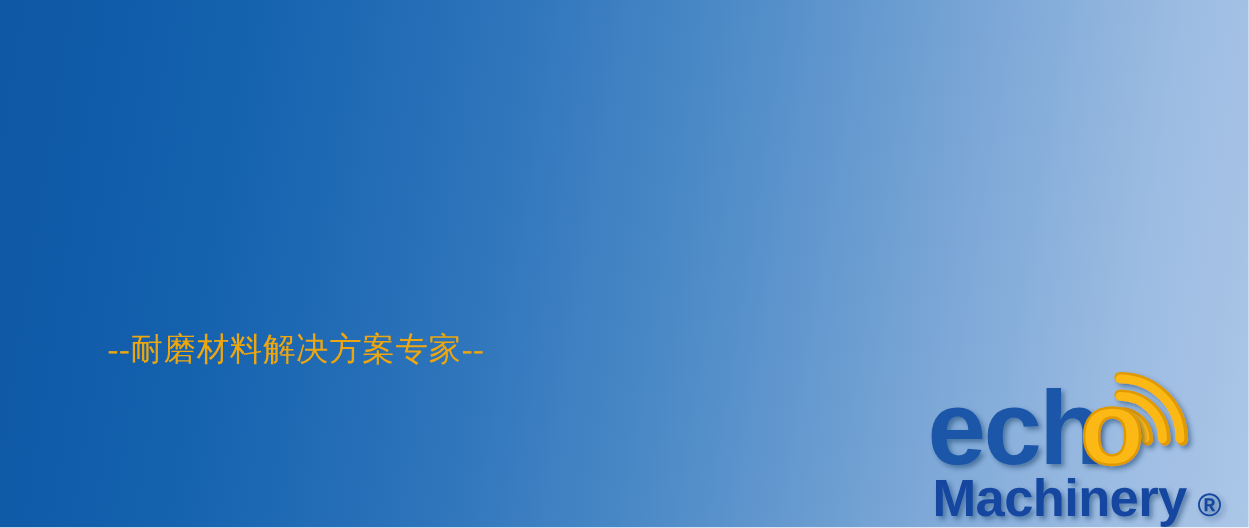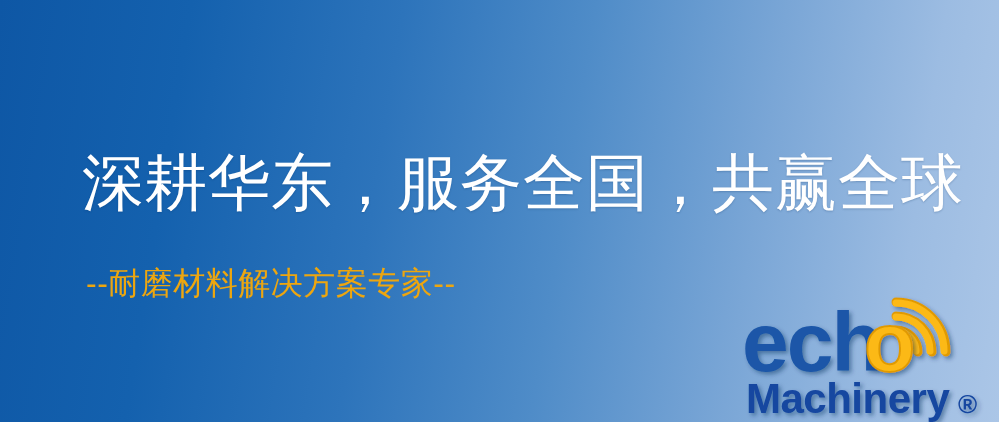--- a/index.html
+++ b/index.html
@@ -59,22 +59,22 @@
     white-space: nowrap;
     text-shadow: 0 1px 2px rgba(10, 50, 100, 0.25);
   }
 
   
   .subtitle {
     position: absolute;
     left: 86px;
     top: 266px;
     color: #eda60f;
-    font-family: Liberation Sans, sans-serif;
-    font-size: 32px;
+    font-family: Liberation Serif, serif;
+    font-size: 26px;
     line-height: 1.1;
     letter-spacing: 0.5px;
     white-space: nowrap;
   }
 
   
   #logo {
     position: absolute;
     left: 740px;
     top: 292px;
@@ -89,21 +89,20 @@
   .logo-wordmark-text {
     font-family: "Liberation Sans", sans-serif;
     font-weight: bold;
   }
 </style>
 </head>
 <body>
 
 <div id="banner">
 
-  <div class="headline">深耕华东，服务全国，共赢全球</div>
 
   <div class="subtitle">--耐磨材料解决方案专家--</div>
 
   <div id="logo">
     <svg viewBox="0 0 251 130" xmlns="http://www.w3.org/2000/svg" aria-hidden="true">
       <defs>
         <filter id="dropsh" x="-30%" y="-30%" width="180%" height="180%">
           <feDropShadow dx="2.5" dy="2.5" stdDeviation="2.2" flood-color="#0b2d5c" flood-opacity="0.45"></feDropShadow>
         </filter>
       </defs>

